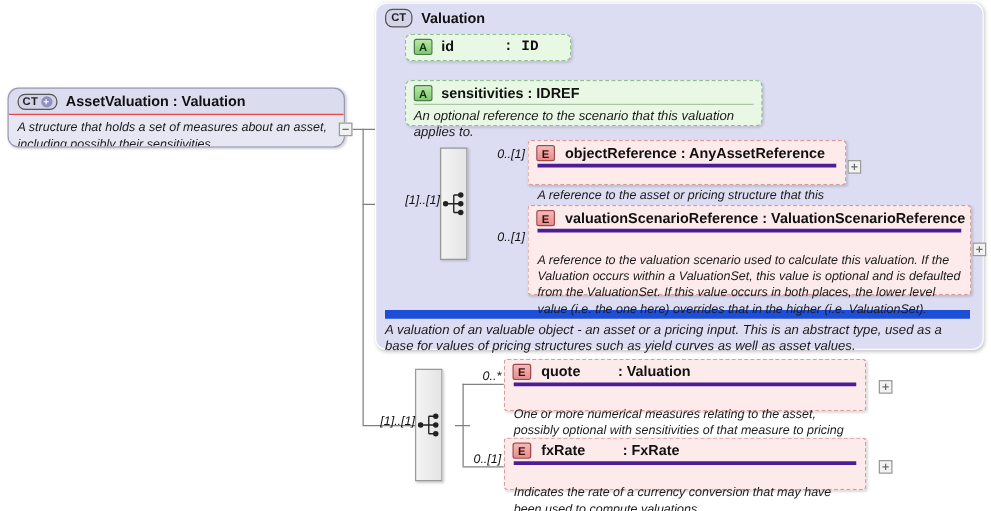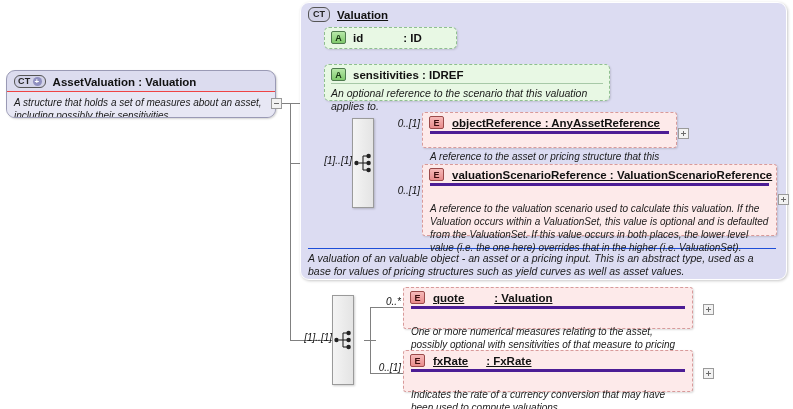--- a/index.html
+++ b/index.html
@@ -63,29 +63,29 @@
     background:#dcdcf2;
     border:1px solid #ffffff;
     border-radius:9px;
     box-sizing:border-box;
     box-shadow:1px 1px 3px rgba(0,0,0,.22);
   }
   .container-head{
     display:flex;align-items:center;gap:7px;
     padding:4px 0 0 7px;height:19px;box-sizing:border-box;
   }
-  .container-title{font-weight:bold;font-size:11.5px;color:#111;text-decoration:underline;}
+  .container-title{font-weight:bold;font-size:11.5px;color:#111;}
   .badge-ct-plain{
     display:inline-flex;align-items:center;justify-content:center;
     border:1px solid #555;border-radius:6px;background:#d2d2e8;
     font-size:9px;font-weight:bold;padding:0 4px;height:13px;line-height:13px;color:#222;
   }
   .container-note{
     position:absolute;left:7px;right:10px;
-    border-top:1px solid #1d4ed8;
+    border-top:7px solid #1d4ed8;
     padding-top:3px;
     font-style:italic;font-size:10.5px;line-height:13px;color:#1a1a1a;
   }
 
   
   .attr-box{
     position:absolute;
     background:#e8f8e4;
     border:1px dashed #8fbf8f;
     border-radius:5px;
@@ -112,21 +112,21 @@
   
   .elem-box{
     position:absolute;
     background:#fdeaea;
     border:1px dashed #d89a9a;
     border-radius:3px;
     box-sizing:border-box;
     box-shadow:1px 1px 2px rgba(0,0,0,.14);
   }
   .elem-head{display:flex;align-items:center;gap:8px;padding:3px 8px 2px 6px;}
-  .elem-name{font-weight:bold;font-size:11.5px;color:#111;white-space:nowrap;text-decoration:underline;}
+  .elem-name{font-weight:bold;font-size:11.5px;color:#111;white-space:nowrap;}
   .badge-e{
     display:inline-flex;align-items:center;justify-content:center;
     width:15px;height:13px;
     border:1px solid #9a4a4a;border-radius:2px;
     background:linear-gradient(180deg,#f6b9b9,#e88c8c);
     font-size:9px;font-weight:bold;color:#3b0d0d;
     box-sizing:border-box;flex:none;
   }
   .elem-note{
     margin:0 7px 3px 7px;
@@ -211,21 +211,21 @@
       <span class="badge-ct-plain">CT</span>
       <span class="container-title">Valuation</span>
     </div>
     <div class="container-note" style="top:245px;">A valuation of an valuable object - an asset or a pricing input. This is an abstract type, used as a base for values of pricing structures such as yield curves as well as asset values.</div>
   </div>
 
   <div class="attr-box" style="left:324px;top:27px;width:133px;height:22px;">
     <div class="attr-head">
       <span class="badge-a">A</span>
       <span class="attr-name">id</span>
-      <span class="attr-name" style="margin-left:33px;">: ID</span>
+      <span class="attr-name" style="margin-left:33px;font-family:Liberation Mono, monospace;">: ID</span>
     </div>
   </div>
 
   <div class="attr-box" style="left:324px;top:64px;width:286px;height:37px;">
     <div class="attr-head">
       <span class="badge-a">A</span>
       <span class="attr-name">sensitivities : IDREF</span>
     </div>
     <div class="attr-note">An optional reference to the scenario that this valuation applies to.</div>
   </div>
@@ -288,20 +288,20 @@
     </div>
     <div class="elem-note">One or more numerical measures relating to the asset, possibly optional with sensitivities of that measure to pricing inputs.</div>
   </div>
   <div class="card" style="left:365px;top:296px;width:36px;">0..*</div>
   <div class="expander plus" style="left:703px;top:304px;"></div>
 
   <div class="elem-box" style="left:403px;top:350px;width:290px;height:42px;">
     <div class="elem-head">
       <span class="badge-e">E</span>
       <span class="elem-name">fxRate</span>
-      <span class="elem-name" style="margin-left:10px;">: FxRate</span>
+      <span class="elem-name" style="margin-left:22px;">: FxRate</span>
     </div>
     <div class="elem-note">Indicates the rate of a currency conversion that may have been used to compute valuations.</div>
   </div>
   <div class="card" style="left:363px;top:362px;width:38px;">0..[1]</div>
   <div class="expander plus" style="left:703px;top:368px;"></div>
 
 </div>
 
 </body></html>

